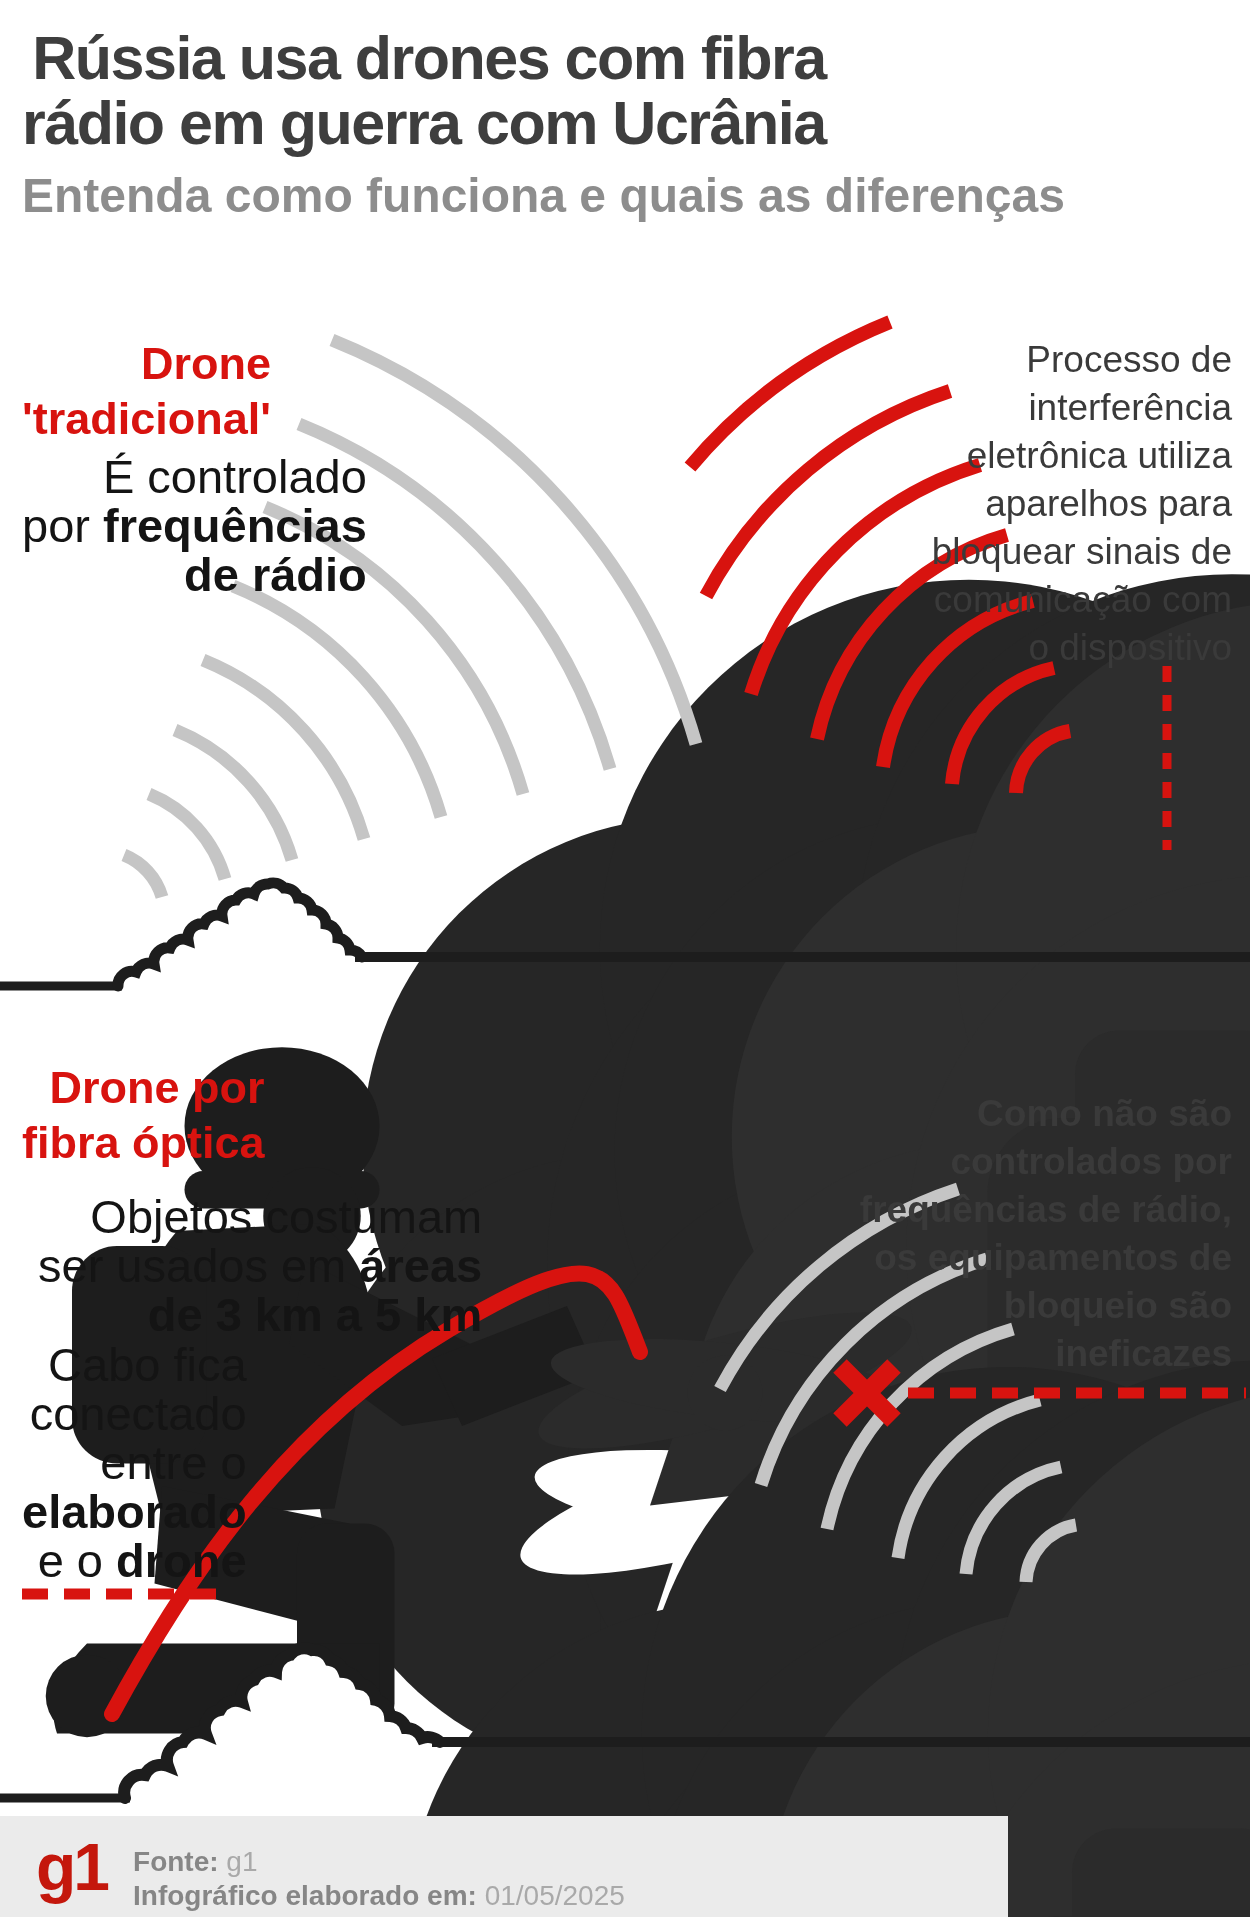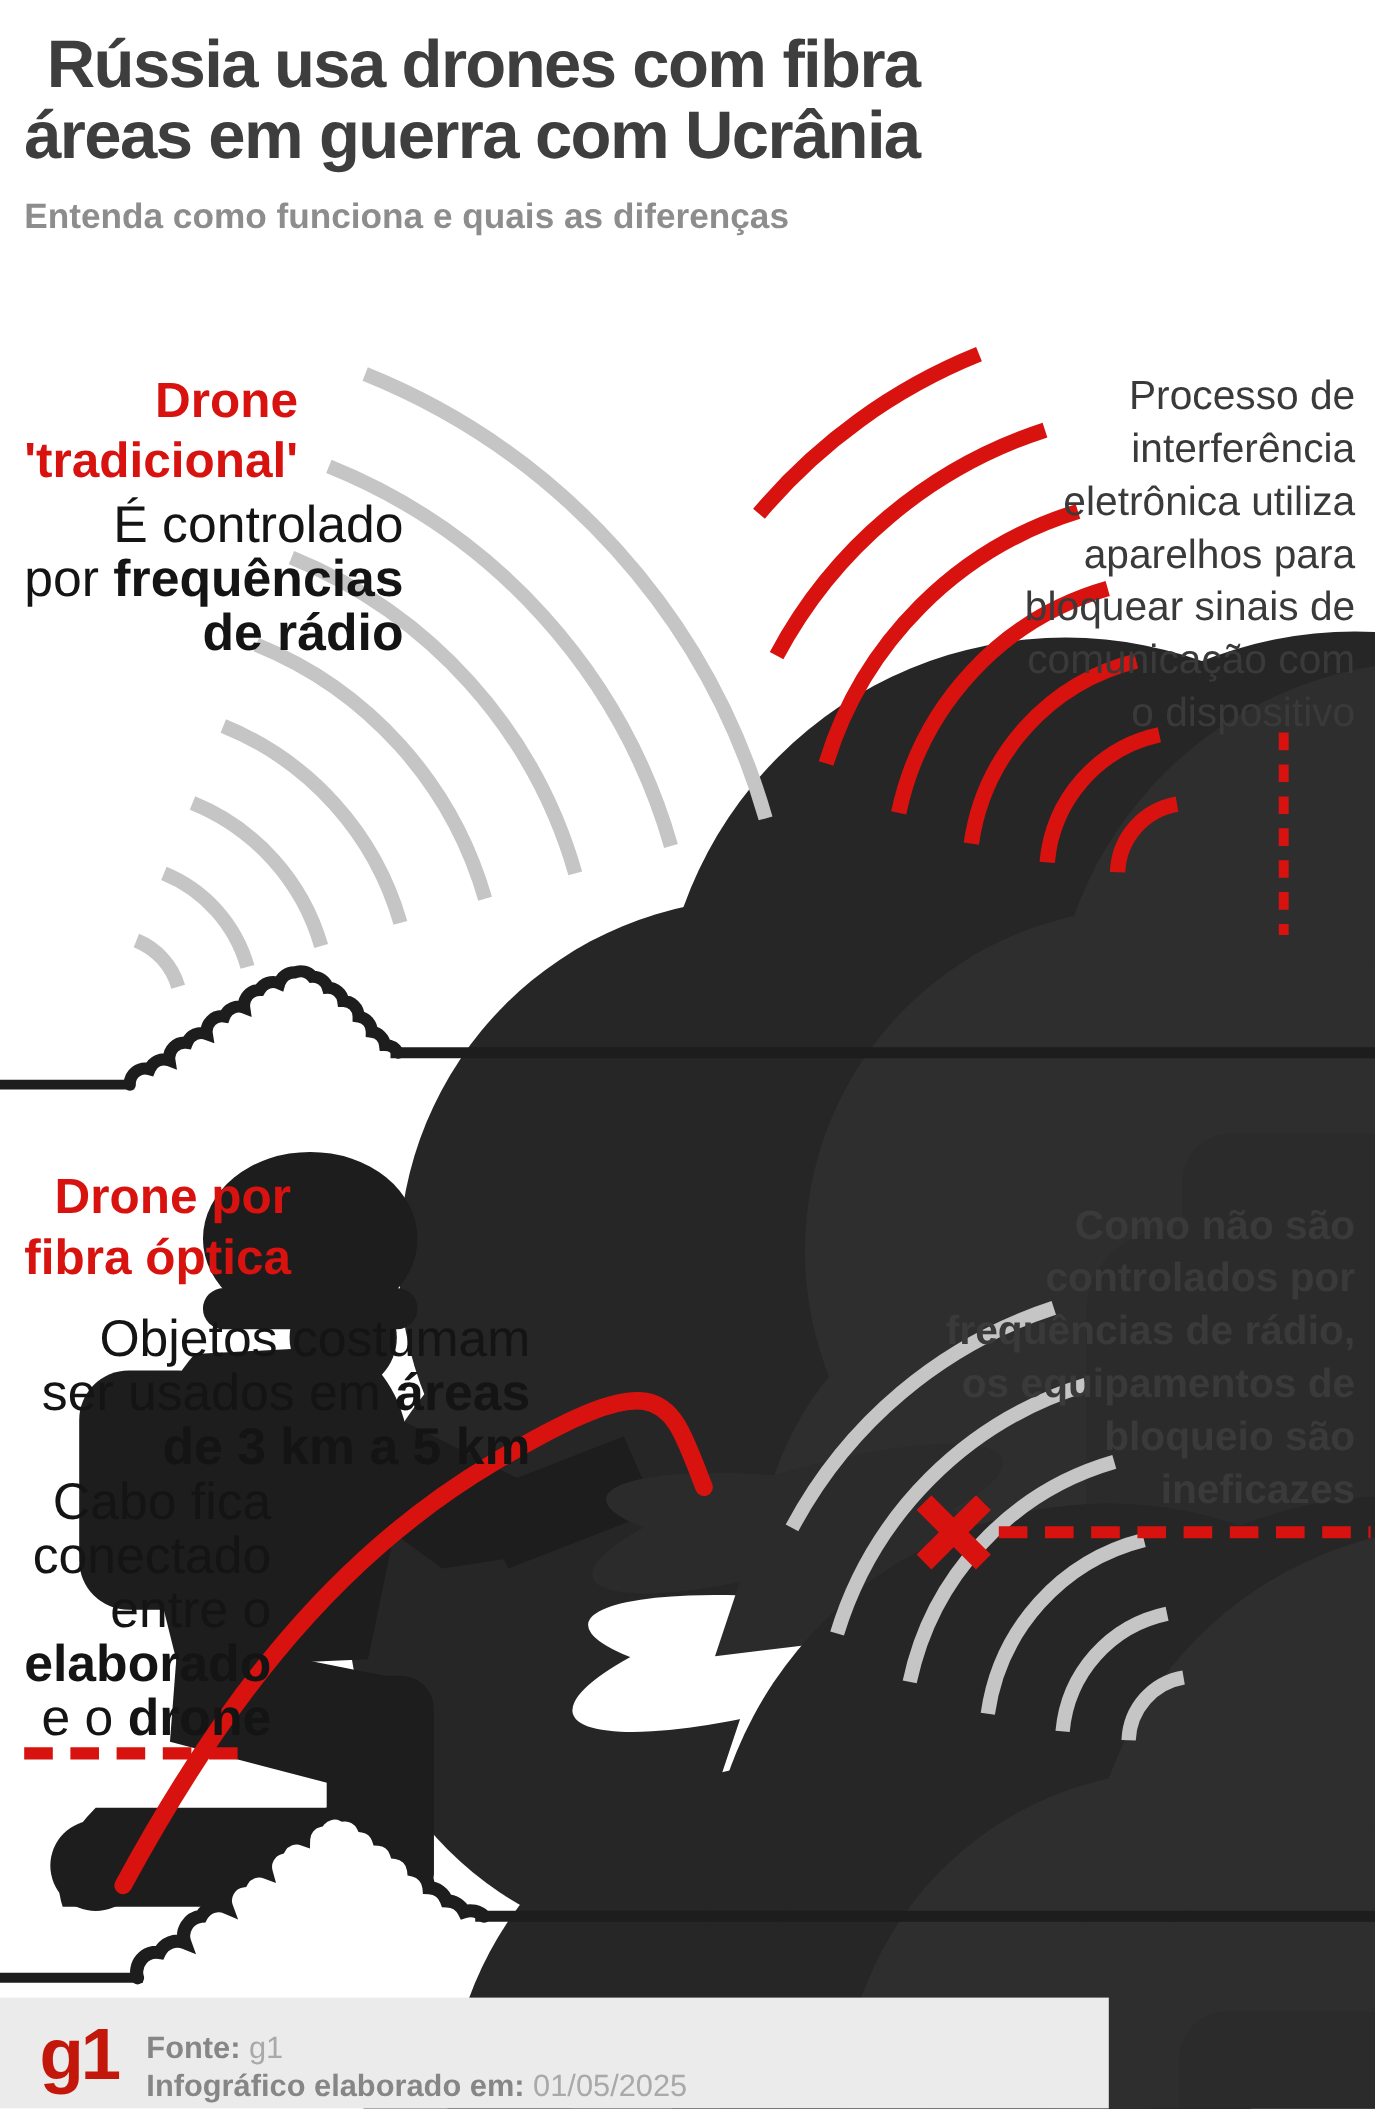--- a/index.html
+++ b/index.html
@@ -4,21 +4,21 @@
 <style>
   html,body{margin:0;padding:0;background:#fff;}
   .page{position:relative;width:1250px;height:1917px;background:#ffffff;overflow:hidden;
         font-family:"Liberation Sans",sans-serif;}
   .scene{position:absolute;left:0;top:0;width:1250px;height:1917px;z-index:1;}
   .txt{position:absolute;z-index:2;text-align:right;}
   .prewrap{white-space:pre-line;}
   
   .title{left:22px;top:26px;font-size:61px;line-height:65px;font-weight:bold;
          color:#3e3e3e;letter-spacing:-1.5px;}
-  .subtitle{left:22px;top:170px;font-size:32px;line-height:52px;font-weight:bold;color:#8d8d8d;}
+  .subtitle{left:22px;top:170px;font-size:48px;line-height:52px;font-weight:bold;color:#8d8d8d;}
   
   .sec-head{font-size:45px;line-height:55px;font-weight:bold;color:#d8130f;}
   .h-trad{left:22px;top:336px;}
   .h-fiber{left:22px;top:1060px;}
   
   .body-copy{font-size:47px;line-height:49px;color:#141414;}
   .b-trad{left:22px;top:452px;}
   .b-fiber{left:22px;top:1176px;}
   .b-cable{left:22px;top:1340px;}
   
@@ -159,21 +159,21 @@
       <g stroke="#d8130f" stroke-width="19" fill="none">
         <path d="M840 1366 L894 1420"></path>
         <path d="M894 1366 L840 1420"></path>
       </g>
       <path d="M908 1393 H1246" stroke="#d8130f" stroke-width="11" stroke-dasharray="26 16" fill="none"></path>
       <use href="#sym-drone" fill="#ffffff" transform="translate(559,1260) scale(1.08)"></use>
       <use href="#sym-drone" fill="#2b2b2b" transform="translate(572,1268) scale(0.95)"></use>
     </g>
   </svg>
 
-  <div class="txt title"><span>Rússia usa drones com fibra</span><br><span>áreas em guerra com Ucrânia</span></div>
+  <div class="txt title"><span>Rússia usa drones com fibra</span><br><span>rádio em guerra com Ucrânia</span></div>
   <div class="txt subtitle">Entenda como funciona e quais as diferenças</div>
 
   <div class="txt sec-head h-trad"><span>Drone</span><br><span>'tradicional'</span></div>
   <p class="txt body-copy prewrap b-trad" style="margin:0"><span>É controlado
 por </span><b>frequências
 de rádio</b></p>
   <div class="txt note prewrap note-trad">Processo de
 interferência
 eletrônica utiliza
 aparelhos para

